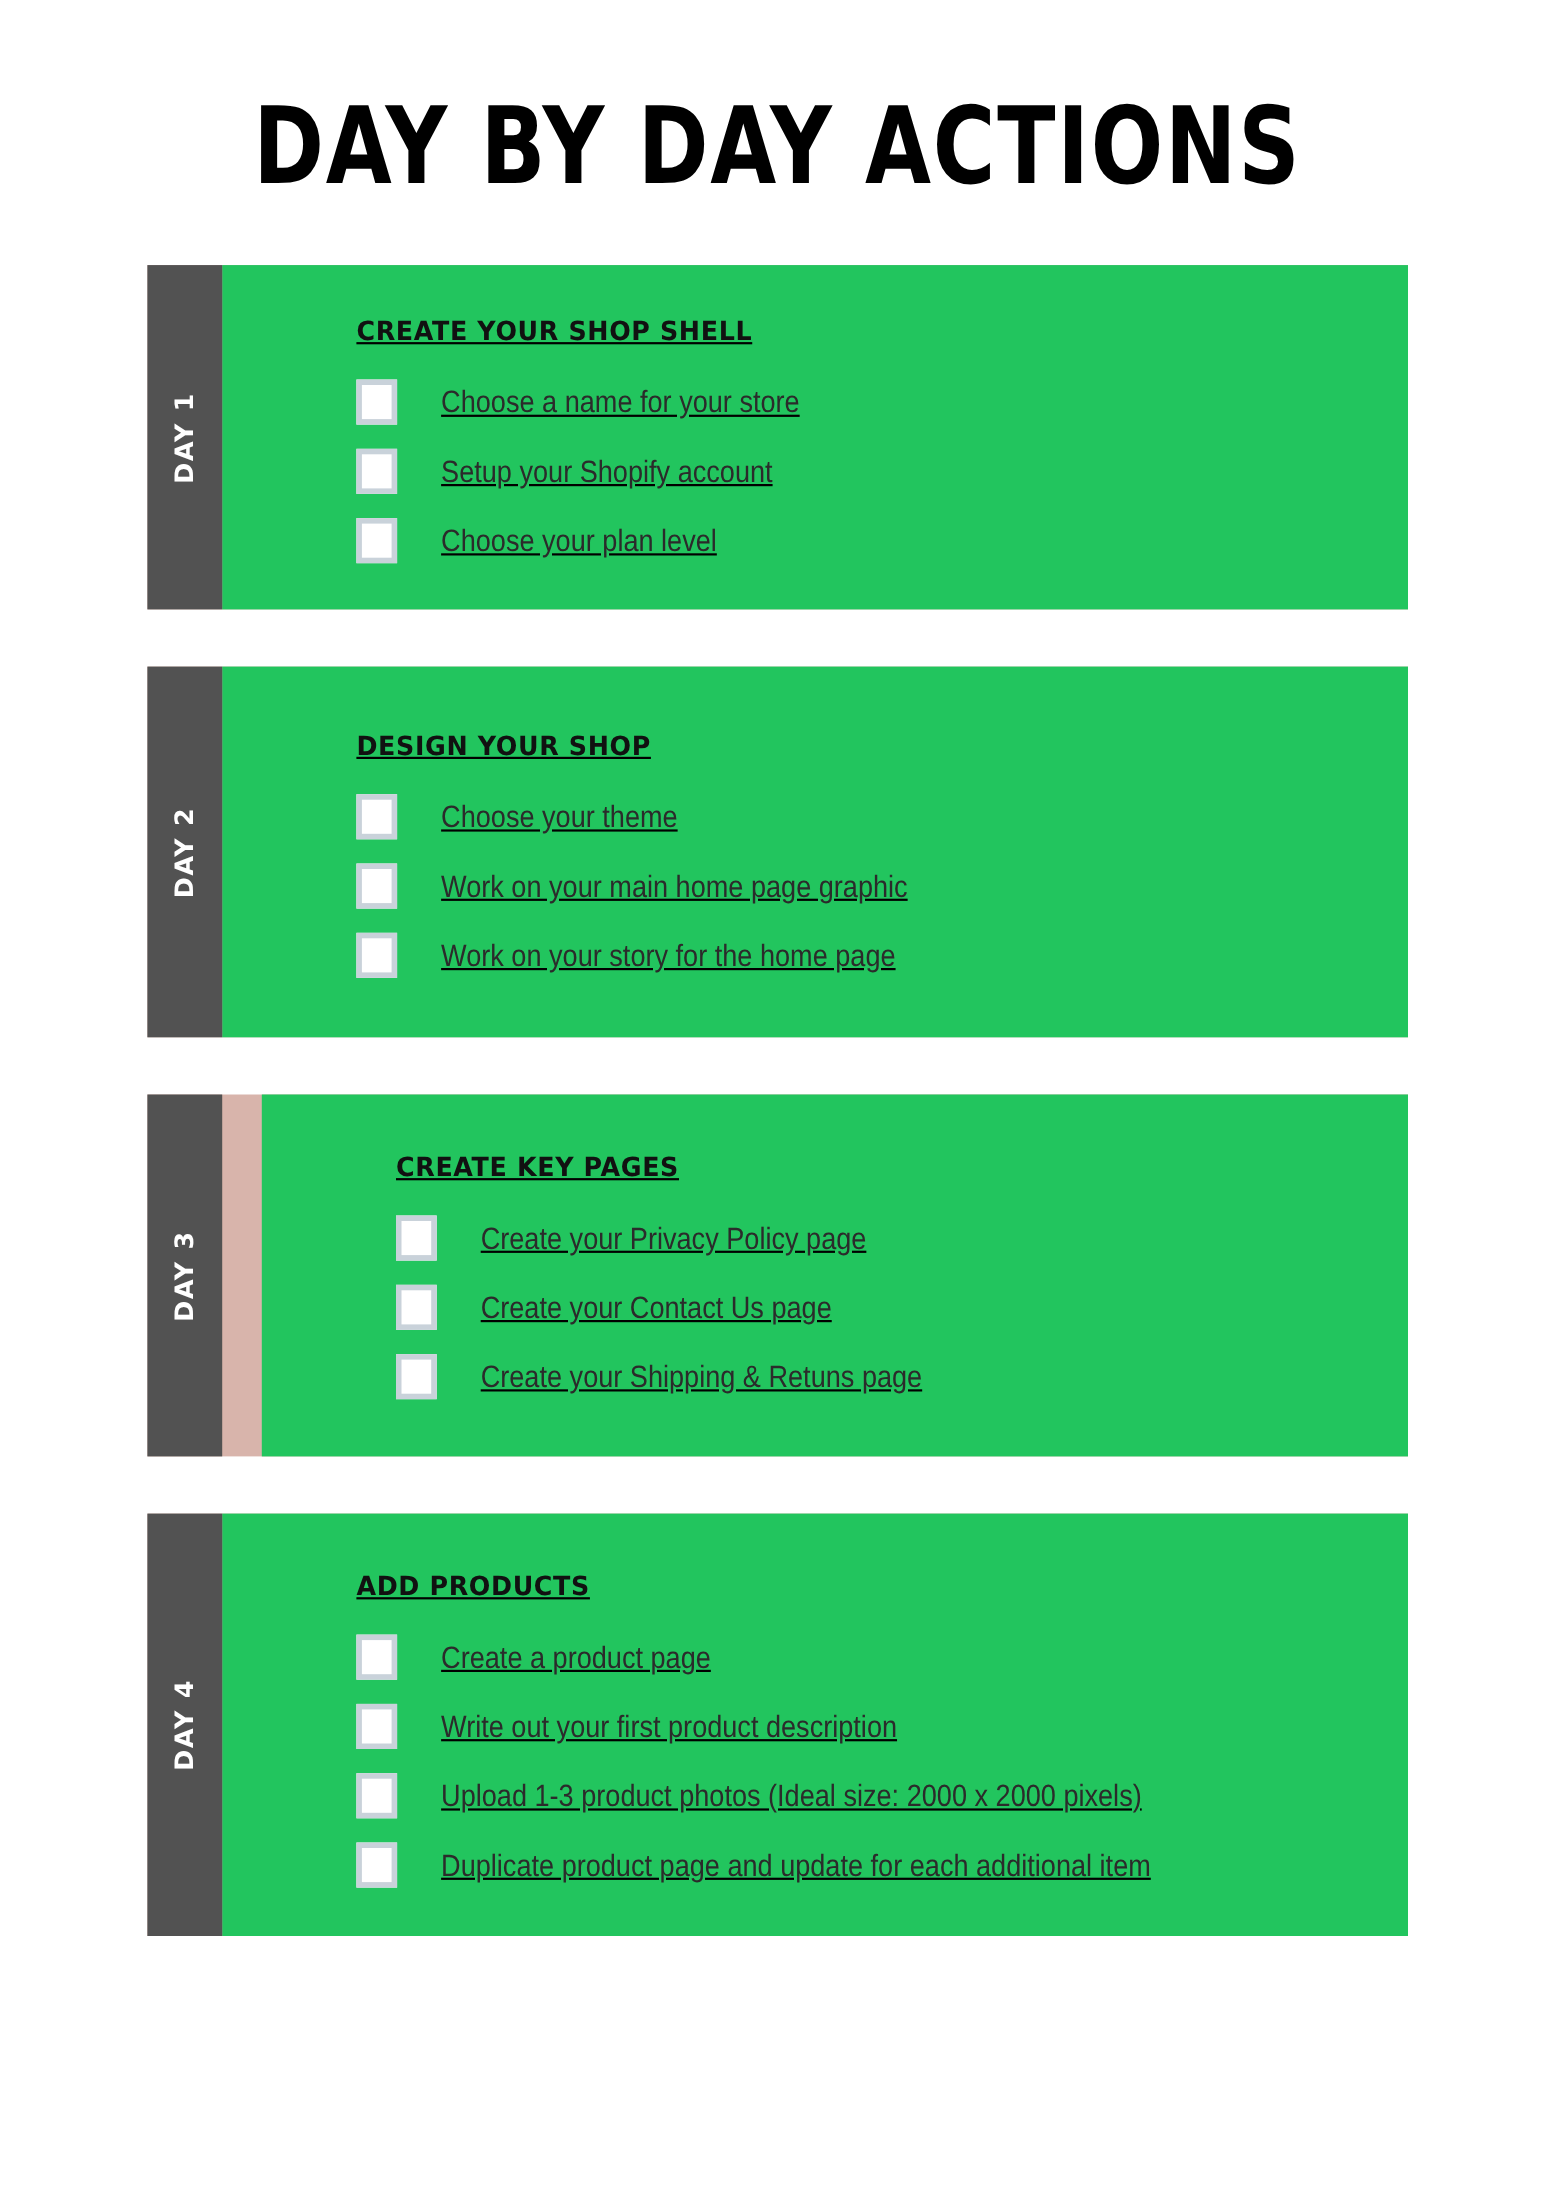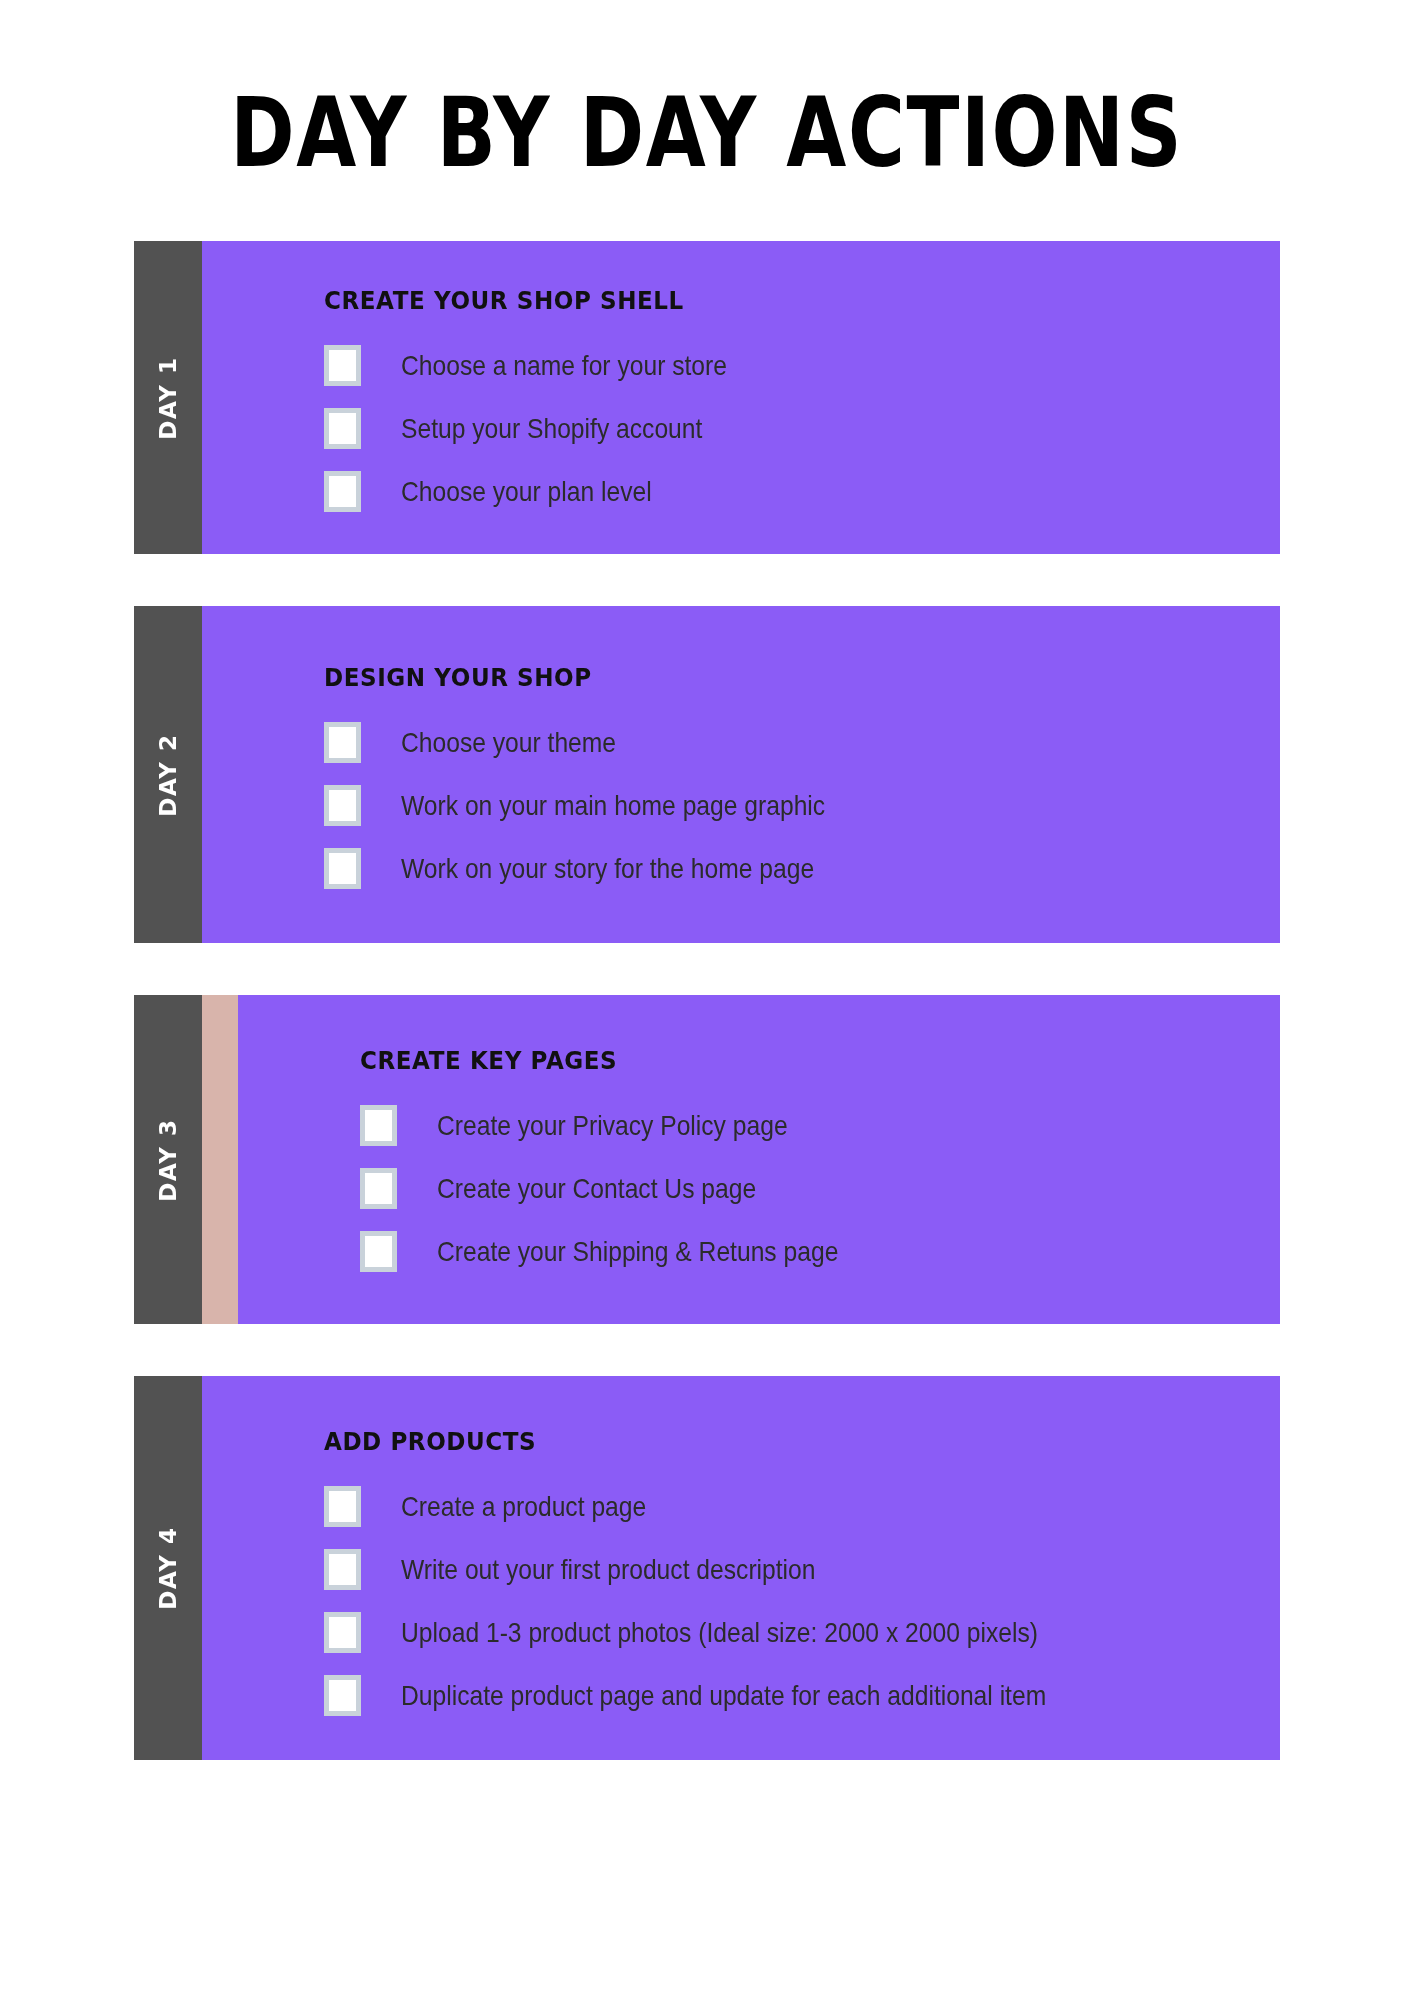--- a/index.html
+++ b/index.html
@@ -13,20 +13,21 @@
     font-family: "Liberation Sans", sans-serif;
     overflow: hidden;
   }
 
   .page {
     position: relative;
     width: 1414px;
     height: 2000px;
     background: #ffffff;
     box-sizing: border-box;
+    text-decoration: underline;
   }
 
   
   .title-wrap {
     width: 100%;
     text-align: center;
     padding-top: 84px;
     padding-bottom: 0;
   }
   .page-title {
@@ -74,21 +75,21 @@
     white-space: nowrap;
     color: #ffffff;
     font-family: "DejaVu Sans", sans-serif;
     font-weight: 700;
     font-size: 23px;
     letter-spacing: 1.6px;
   }
 
   .day-body {
     flex: 1 1 auto;
-    background: #8b5cf6;
+    background: #22c55e;
     padding: 60px 0 44px 122px;
     box-sizing: border-box;
   }
 
   .day-heading {
     font-family: "DejaVu Sans", sans-serif;
     font-weight: 700;
     font-size: 24px;
     letter-spacing: 0.6px;
     color: #111111;

